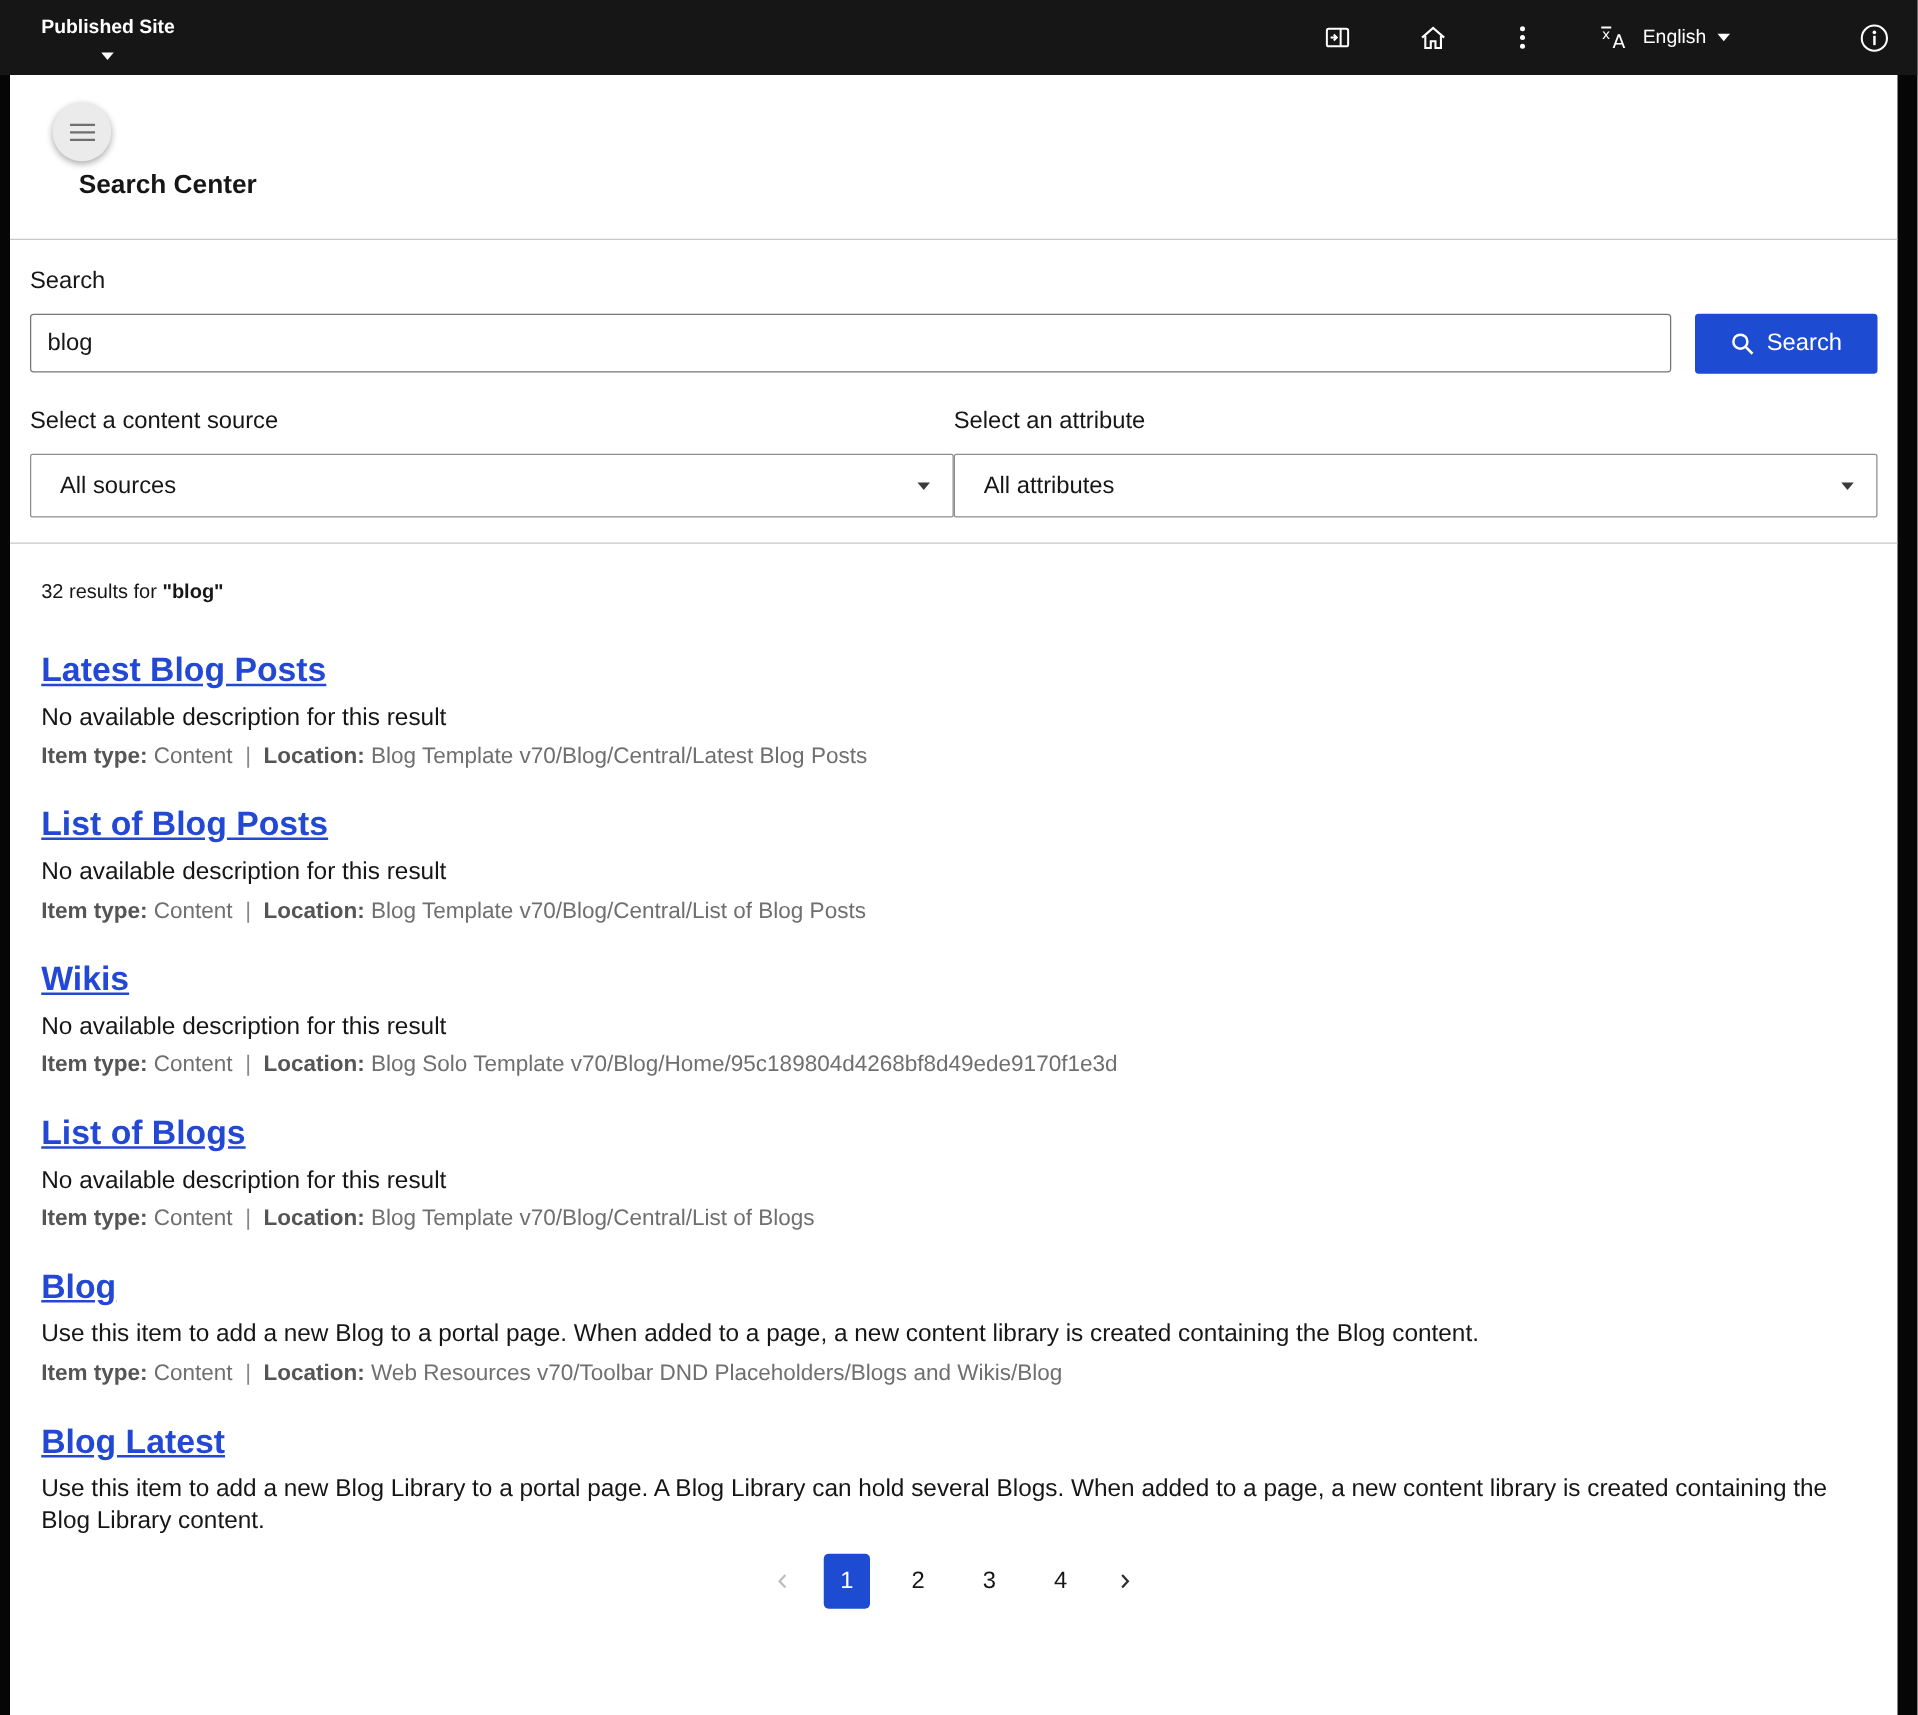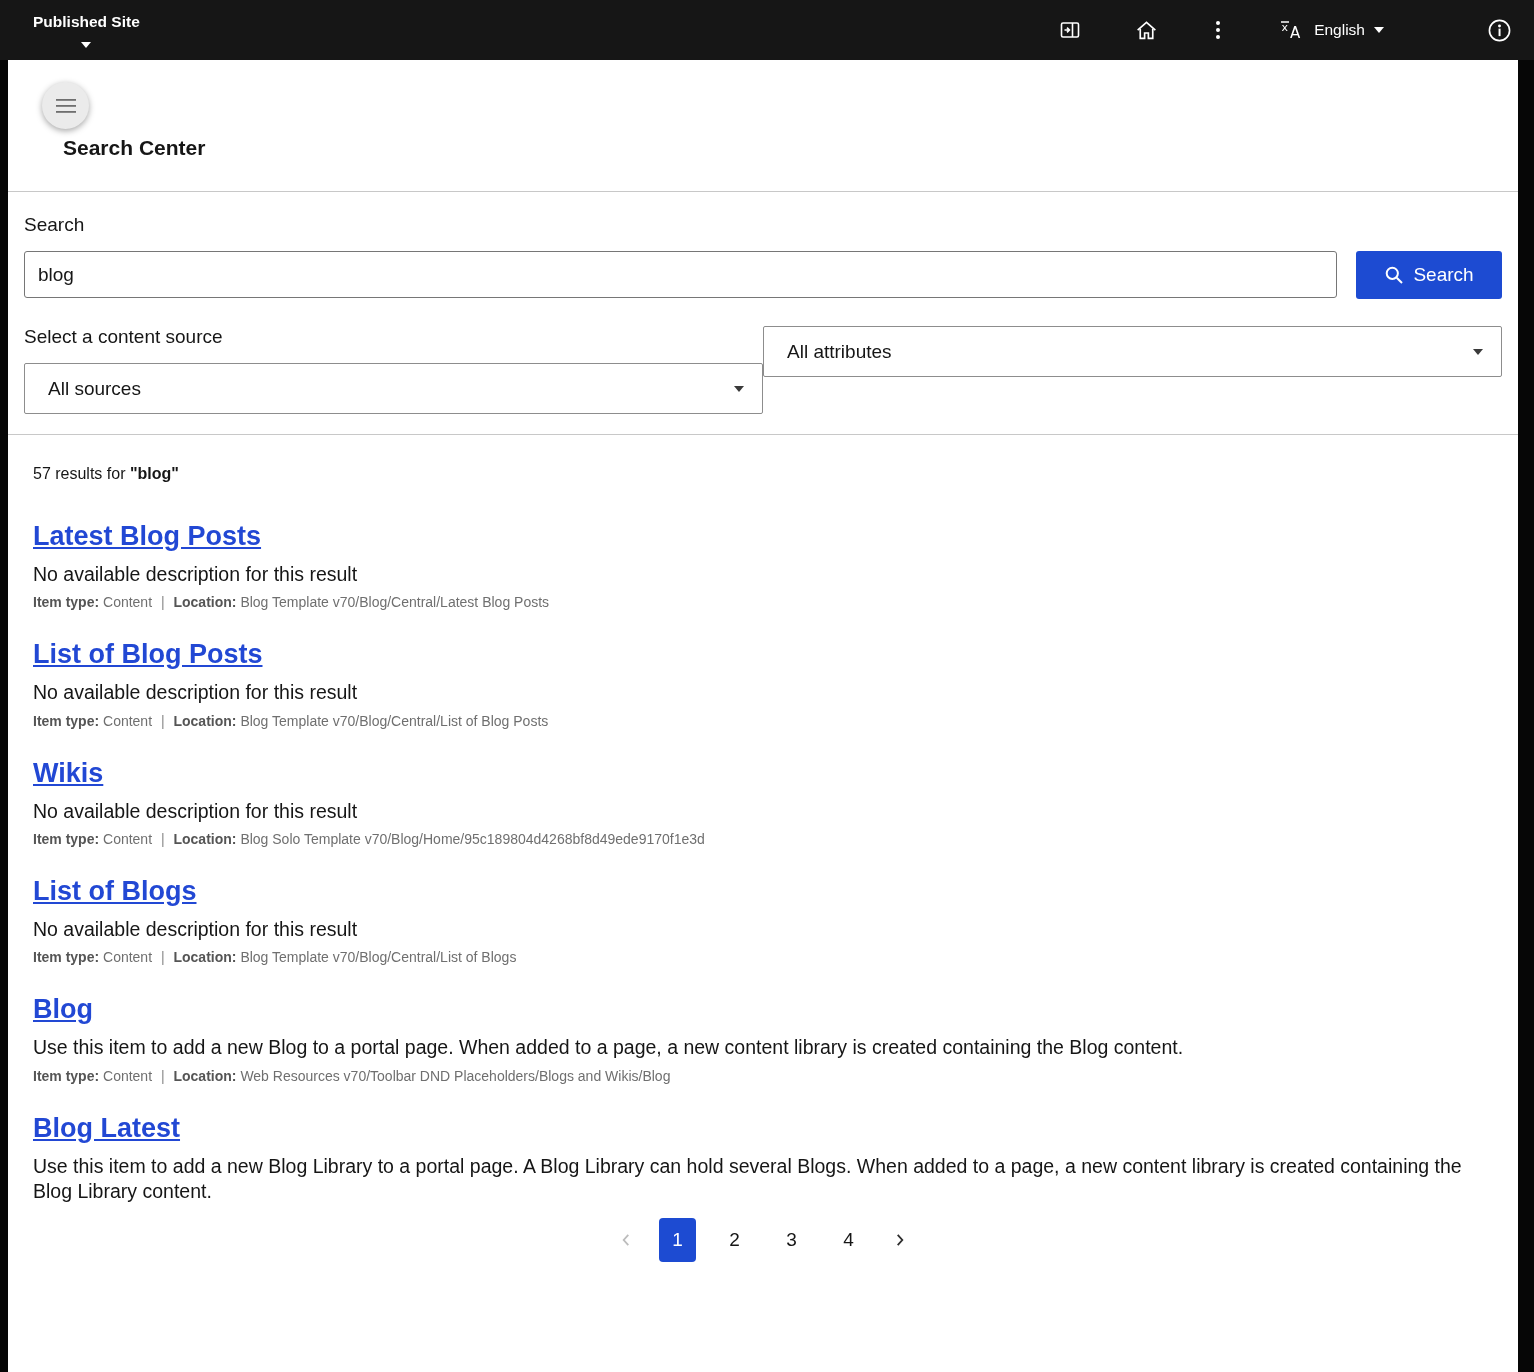--- a/index.html
+++ b/index.html
@@ -63,21 +63,21 @@
   .select .tri{position:absolute;right:18px;color:#3a3a3a;}
   
   .results{padding:0 25px;}
   .summary{font-size:16px;margin:30px 0 38px;}
   .result{margin-bottom:29px;}
   .result-title{
     color:var(--link);font-size:27px;font-weight:bold;text-decoration:underline;
     display:inline-block;cursor:pointer;
   }
   .result-desc{font-size:19.5px;margin:10px 0 7px;line-height:1.3;max-width:1470px;}
-  .result-meta{font-size:14px;color:#6f6f6f;margin:0;}
+  .result-meta{font-size:18px;color:#6f6f6f;margin:0;}
   .result-meta b{color:#555555;}
   .sep{margin:0 5px;color:#8a8a8a;}
   
   .pagination{display:flex;justify-content:center;align-items:center;gap:20px;margin-top:14px;}
   .page-btn{
     min-width:37px;height:44px;background:none;border:none;font-size:19px;color:#161616;
     display:flex;align-items:center;justify-content:center;cursor:pointer;
     font-family:"Liberation Sans","DejaVu Sans",sans-serif;
   }
   .page-btn.active{background:var(--accent);color:#fff;border-radius:4px;}
@@ -162,33 +162,34 @@
       </div>
       <div class="filters-row">
         <div class="filter">
           <div class="filter-label">Select a content source</div>
           <div class="select">
             <span>All sources</span>
             <span class="tri"></span>
           </div>
         </div>
         <div class="filter">
+          <div class="filter-label">Select an attribute</div>
           <div class="select">
             <span>All attributes</span>
             <span class="tri"></span>
           </div>
         </div>
       </div>
     </section>
 
     <hr class="divider">
 
     <section class="results">
       <p class="summary">
-        <span>57 results for</span>
+        <span>32 results for</span>
         <b>"blog"</b>
       </p>
 
       <article class="result">
         <a class="result-title" href="#">Latest Blog Posts</a>
         <p class="result-desc">No available description for this result</p>
         <p class="result-meta">
           <b>Item type:</b>
           <span>Content</span>
           <span class="sep">|</span>

